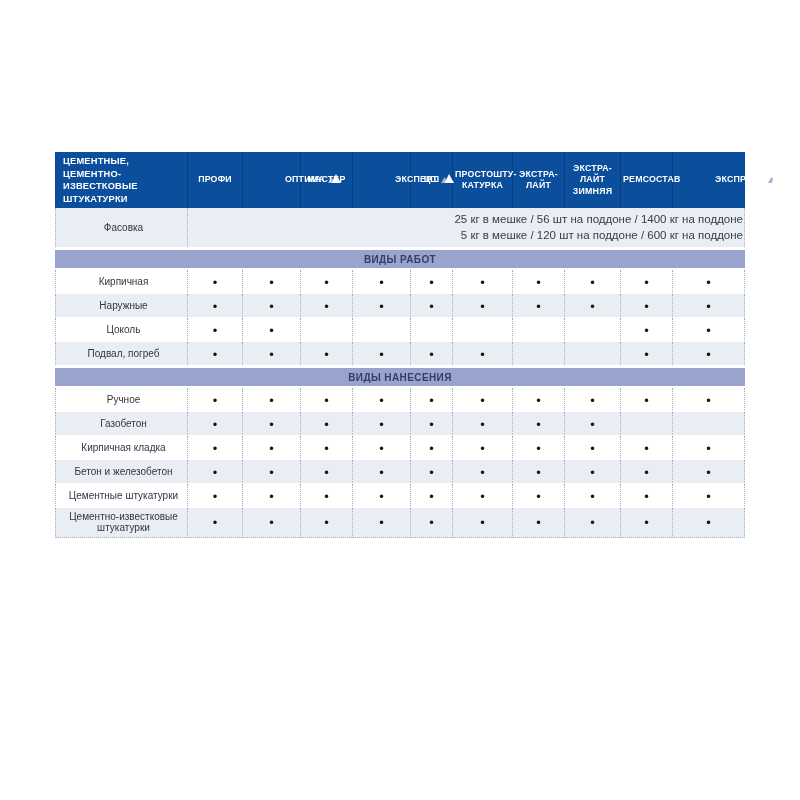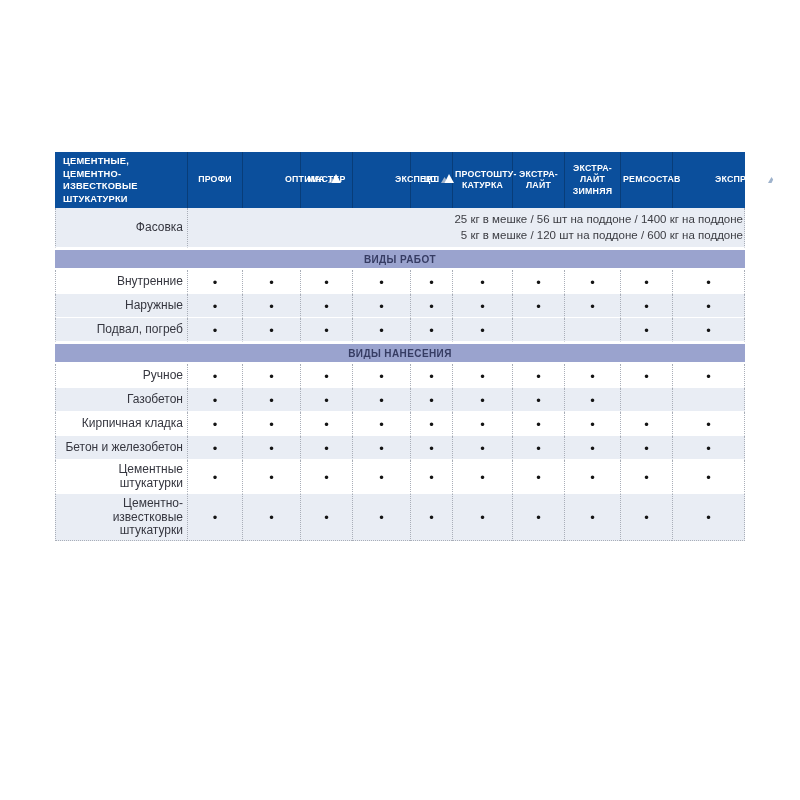--- a/index.html
+++ b/index.html
@@ -37,21 +37,21 @@
   thead th + th{border-left:1px solid var(--header_divider);}
   .hwrap{white-space:nowrap;display:inline-block;margin-left:40px;}
   .micon{display:inline-block;vertical-align:-1px;margin-left:3px;}
   
   tbody th,tbody td{
     box-sizing:border-box;height:24px;vertical-align:middle;
     border-bottom:1px solid #fff;background:var(--row_white);
   }
   tr.shade th,tr.shade td{background:var(--row_shade);}
   tbody th.label{
-    text-align:right;font-weight:normal;font-size:12px;color:var(--label_text);
+    text-align:center;font-weight:normal;font-size:10px;color:var(--label_text);
     padding:3px 4px 3px 8px;line-height:1.12;
     border-left:1px dotted var(--dotted_line);
   }
   td.dotcell{
     text-align:center;border-left:1px dotted var(--dotted_line);
   }
   td.dotcell:last-child{border-right:1px dotted var(--dotted_line);}
   .dot{font-size:13px;color:var(--dot_color);line-height:1;}
   
   td.pack{
@@ -124,21 +124,21 @@
           <th class="label">Фасовка</th>
           <td class="pack" colspan="10">
             <div>25 кг в мешке / 56 шт на поддоне / 1400 кг на поддоне</div>
             <div>5 кг в мешке / 120 шт на поддоне / 600 кг на поддоне</div>
           </td>
         </tr>
         <tr class="section">
           <td colspan="11">ВИДЫ РАБОТ</td>
         </tr>
         <tr>
-          <th class="label">Внутренние</th>
+          <th class="label">Кирпичная</th>
           <td class="dotcell"><span class="dot">•</span></td>
           <td class="dotcell"><span class="dot">•</span></td>
           <td class="dotcell"><span class="dot">•</span></td>
           <td class="dotcell"><span class="dot">•</span></td>
           <td class="dotcell"><span class="dot">•</span></td>
           <td class="dotcell"><span class="dot">•</span></td>
           <td class="dotcell"><span class="dot">•</span></td>
           <td class="dotcell"><span class="dot">•</span></td>
           <td class="dotcell"><span class="dot">•</span></td>
           <td class="dotcell"><span class="dot">•</span></td>
@@ -146,20 +146,33 @@
         <tr class="shade">
           <th class="label">Наружные</th>
           <td class="dotcell"><span class="dot">•</span></td>
           <td class="dotcell"><span class="dot">•</span></td>
           <td class="dotcell"><span class="dot">•</span></td>
           <td class="dotcell"><span class="dot">•</span></td>
           <td class="dotcell"><span class="dot">•</span></td>
           <td class="dotcell"><span class="dot">•</span></td>
           <td class="dotcell"><span class="dot">•</span></td>
           <td class="dotcell"><span class="dot">•</span></td>
+          <td class="dotcell"><span class="dot">•</span></td>
+          <td class="dotcell"><span class="dot">•</span></td>
+        </tr>
+        <tr>
+          <th class="label">Цоколь</th>
+          <td class="dotcell"><span class="dot">•</span></td>
+          <td class="dotcell"><span class="dot">•</span></td>
+          <td class="dotcell"></td>
+          <td class="dotcell"></td>
+          <td class="dotcell"></td>
+          <td class="dotcell"></td>
+          <td class="dotcell"></td>
+          <td class="dotcell"></td>
           <td class="dotcell"><span class="dot">•</span></td>
           <td class="dotcell"><span class="dot">•</span></td>
         </tr>
         <tr class="shade">
           <th class="label">Подвал, погреб</th>
           <td class="dotcell"><span class="dot">•</span></td>
           <td class="dotcell"><span class="dot">•</span></td>
           <td class="dotcell"><span class="dot">•</span></td>
           <td class="dotcell"><span class="dot">•</span></td>
           <td class="dotcell"><span class="dot">•</span></td>

